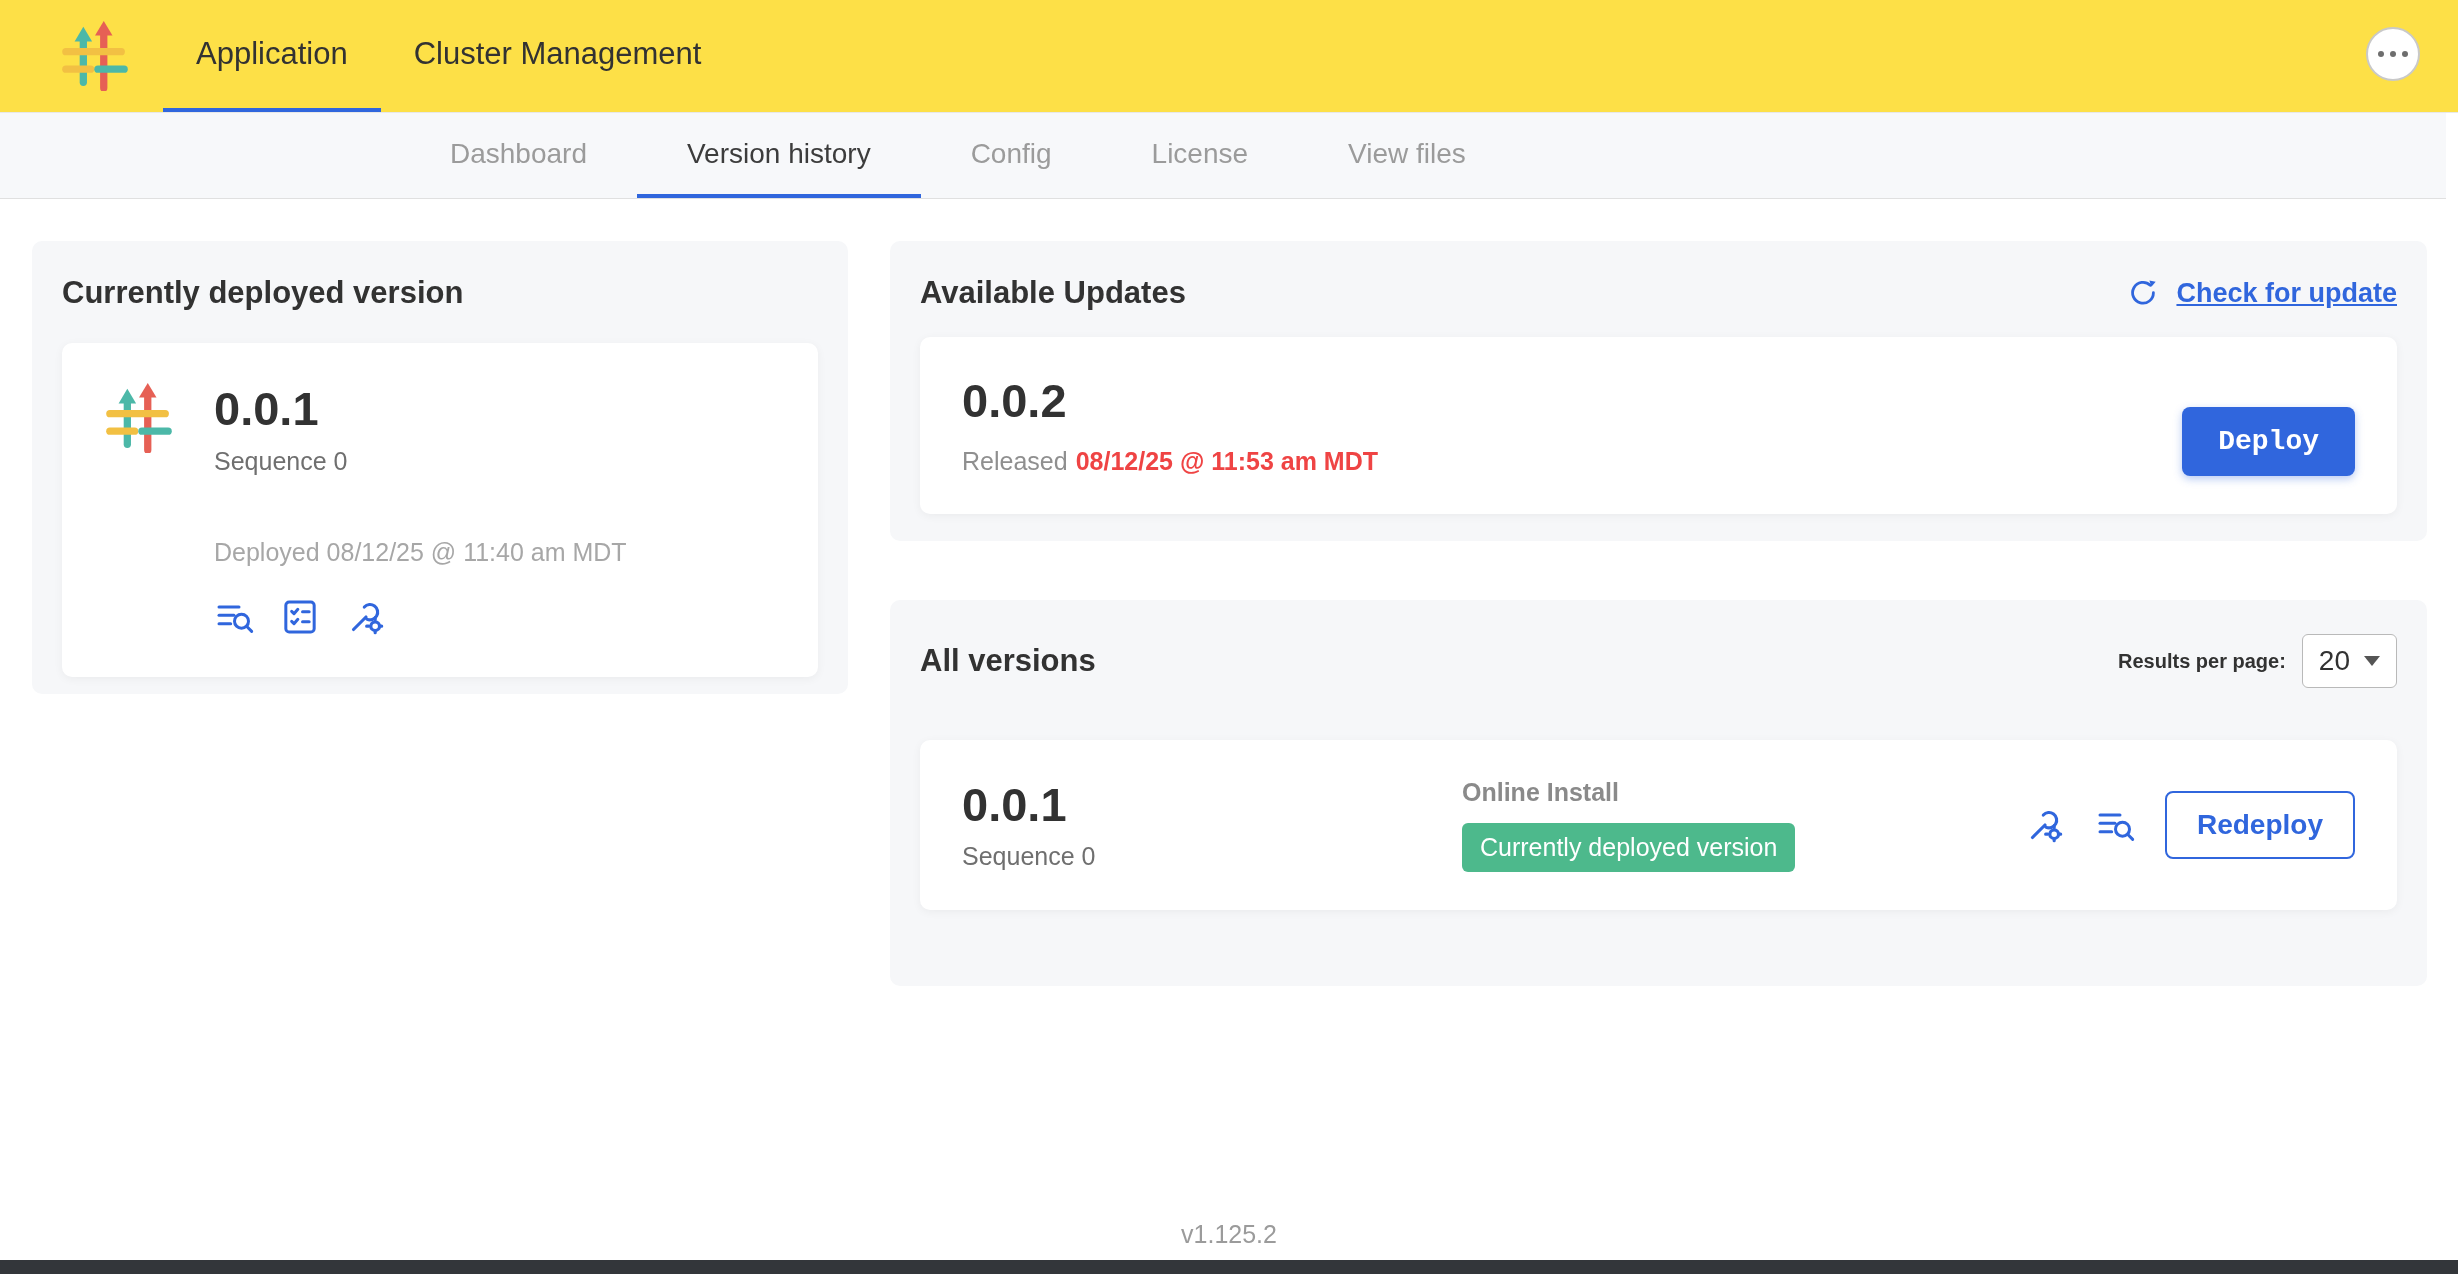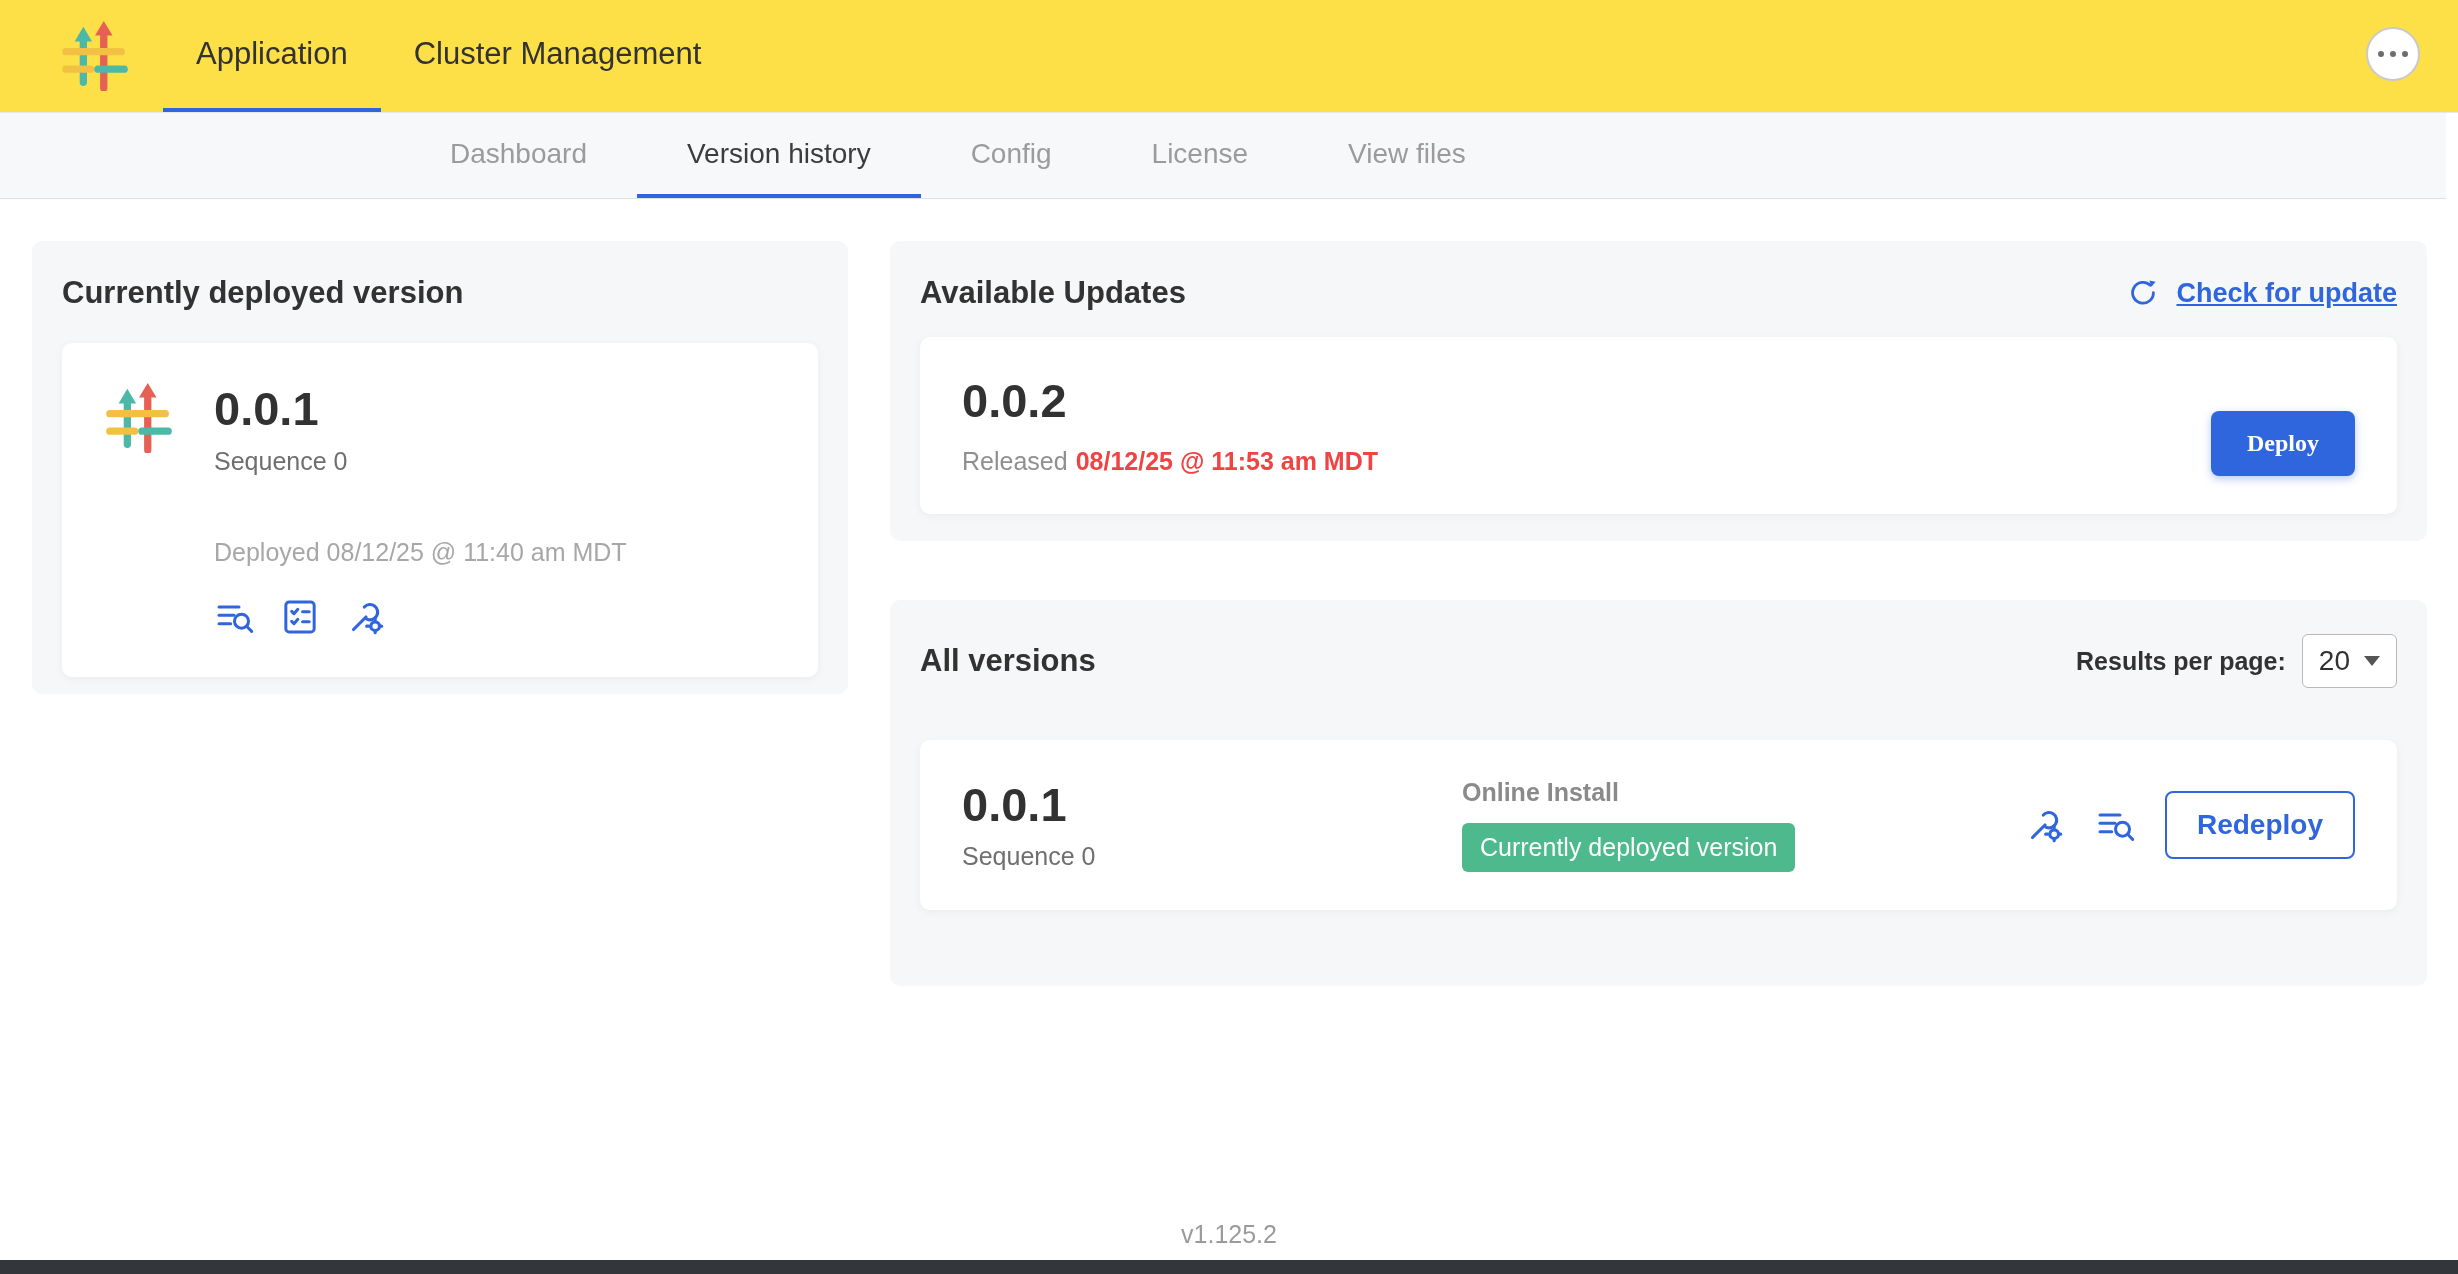--- a/index.html
+++ b/index.html
@@ -58,28 +58,28 @@
   
   .card-updates{position:absolute;left:890px;top:241px;width:1537px;height:300px;}
   .card-head{display:flex;align-items:center;justify-content:space-between;}
   .check-link{display:flex;align-items:flex-end;gap:17px;cursor:pointer;}
   .check-link svg{width:32px;height:32px;}
   .check-link .link-text{font-size:27px;font-weight:600;color:#3066dd;text-decoration:underline;}
   .card-updates .white-card{margin-top:26px;padding:38px 42px;display:flex;align-items:flex-end;justify-content:space-between;}
   .released-line{font-size:25px;color:#8f8f8f;margin-top:20px;}
   .released-line .date{font-weight:700;color:#ef4444;margin-left:8px;}
   .btn-primary{
-    background:#3066dd;color:#fff;font-size:24px;font-weight:700;border:none;border-radius:8px;
+    background:#3066dd;color:#fff;font-size:28px;font-weight:700;border:none;border-radius:8px;
     padding:19px 36px;cursor:pointer;box-shadow:0 3px 8px rgba(48,102,221,0.35);
-    font-family:Liberation Serif, serif;
+    font-family:Liberation Mono, monospace;
   }
   
   .card-versions{position:absolute;left:890px;top:600px;width:1537px;height:386px;}
   .rpp{display:flex;align-items:center;gap:16px;}
-  .rpp-label{font-size:25px;font-weight:600;color:#323232;}
+  .rpp-label{font-size:20px;font-weight:600;color:#323232;}
   .rpp-select{
     display:flex;align-items:center;gap:14px;background:#fff;border:1px solid #b9b9b9;border-radius:6px;
     padding:10px 16px;font-size:28px;color:#323232;cursor:pointer;
   }
   .chev{width:0;height:0;border-left:8px solid transparent;border-right:8px solid transparent;border-top:10px solid #555;}
   .card-versions .white-card{margin-top:52px;padding:38px 42px;display:flex;align-items:center;}
   .vrow-left{width:500px;}
   .vrow-mid{flex:1;}
   .install-type{font-size:25px;font-weight:700;color:#8a8a8a;}
   .badge-green{

